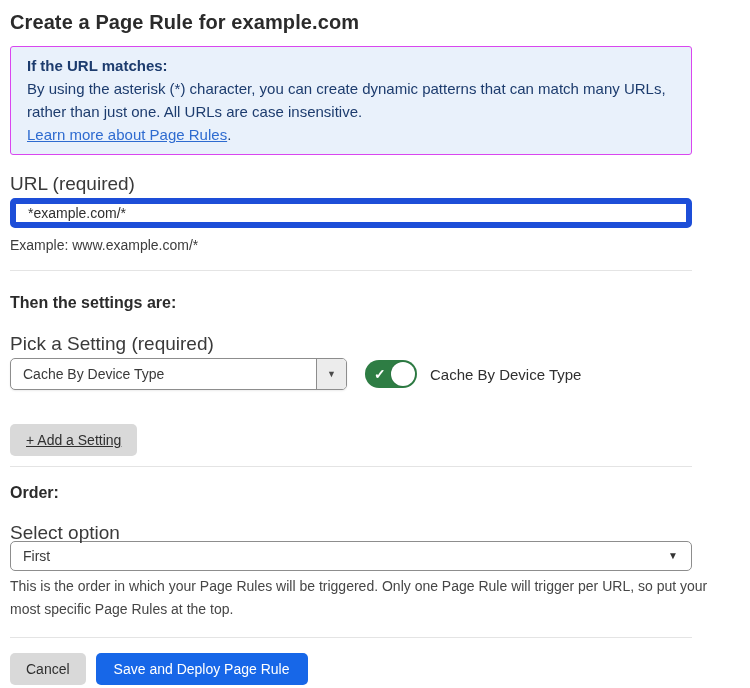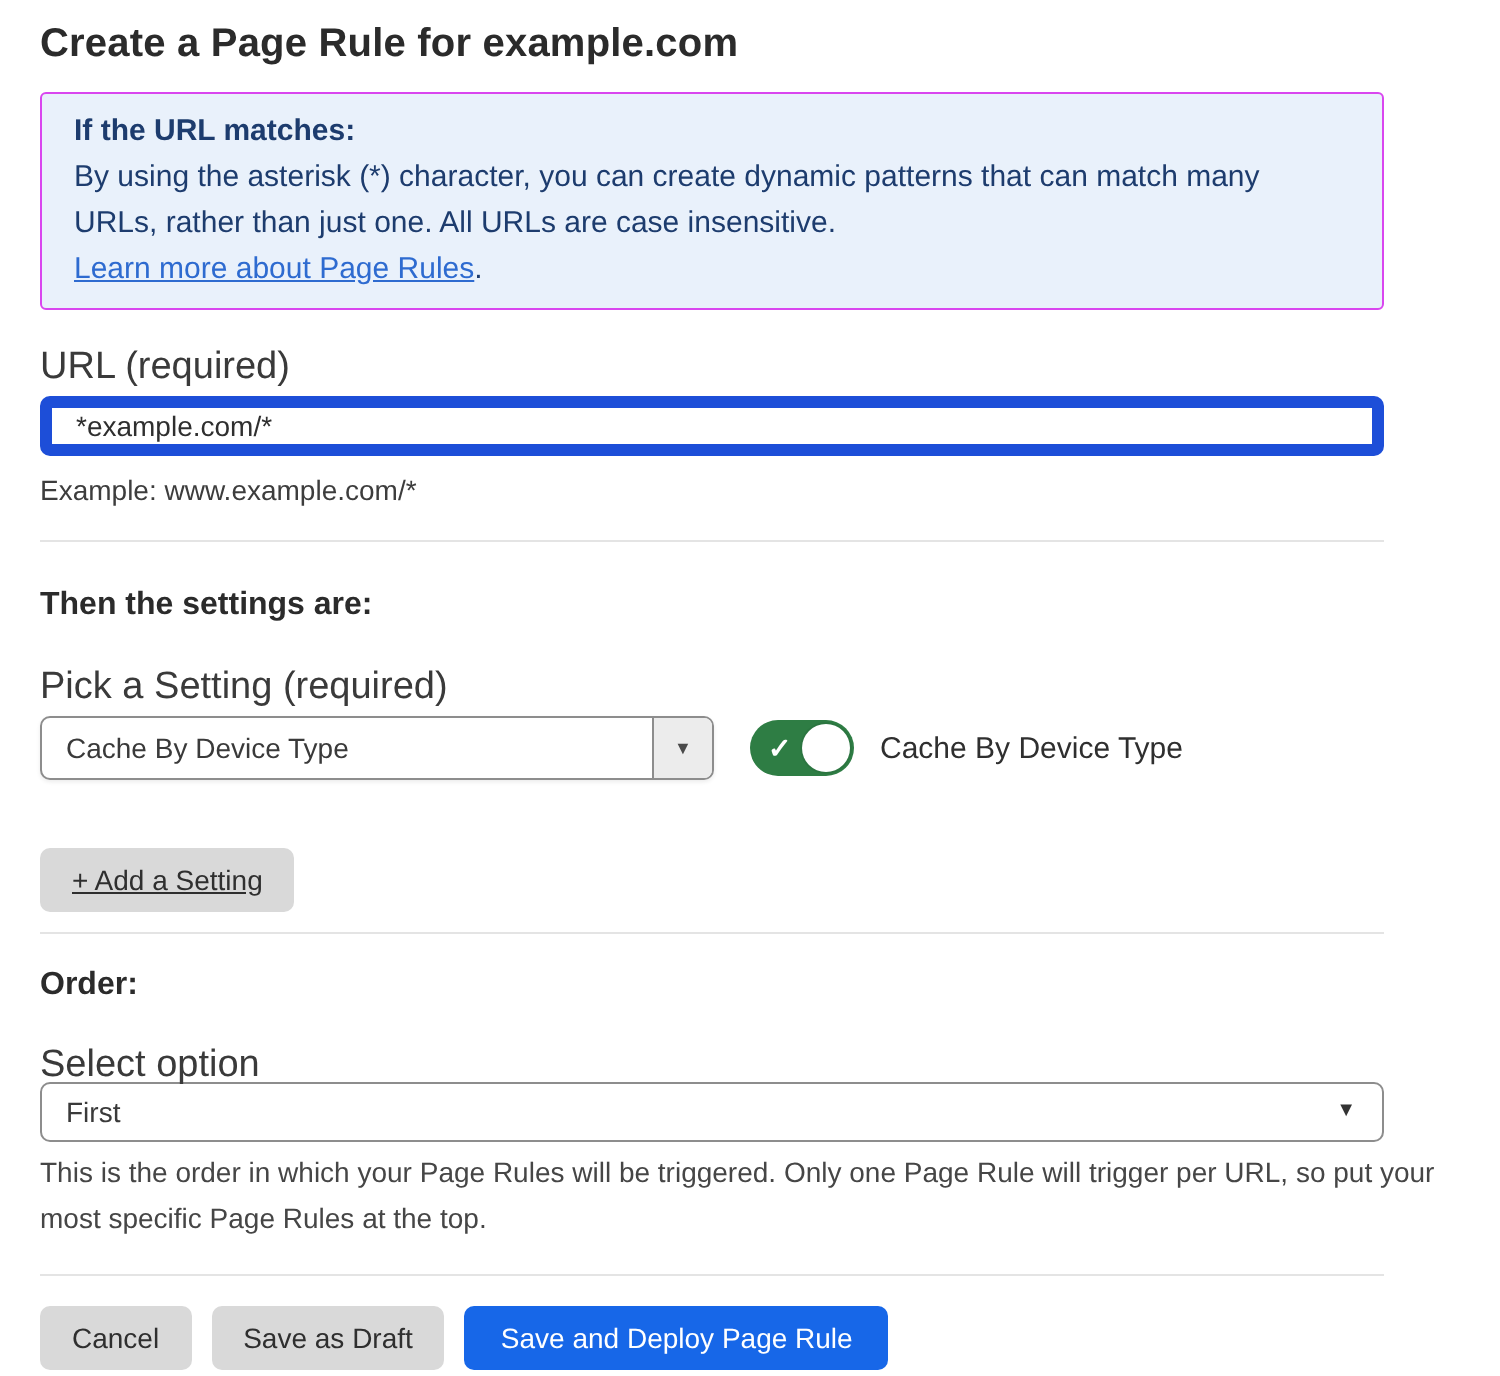--- a/index.html
+++ b/index.html
@@ -3,21 +3,21 @@
 <meta charset="utf-8">
 <style>
   * { box-sizing: border-box; }
   html, body { margin: 0; padding: 0; background: #ffffff; }
   body {
     width: 750px; height: 688px;
     font-family: "Liberation Sans", sans-serif;
     color: #2f2f2f;
     overflow: hidden;
   }
-  .container { padding: 8px 10px 0 20px; width: 702px; }
+  .container { padding: 8px 10px 0 10px; width: 702px; }
 
   h1.page-title {
     font-size: 20px; font-weight: 700; margin: 0;
     line-height: 28px; color: #2b2b2b; letter-spacing: .1px;
   }
 
   .info-box {
     margin-top: 10px;
     background: #e9f1fb;
     border: 1px solid #d946ef;
@@ -159,17 +159,16 @@
   <div class="select-control full-width">
     <span class="select-value">First</span>
     <span class="caret plain">▼</span>
   </div>
   <div class="helper-text order-helper">This is the order in which your Page Rules will be triggered. Only one Page Rule will trigger per URL, so put your most specific Page Rules at the top.</div>
 
   <hr class="divider divider3">
 
   <div class="footer">
     <button class="btn btn-secondary">Cancel</button>
-    <button class="btn btn-secondary">Save as Draft</button>
     <button class="btn btn-primary">Save and Deploy Page Rule</button>
   </div>
 
 </div>
 
 </body></html>

